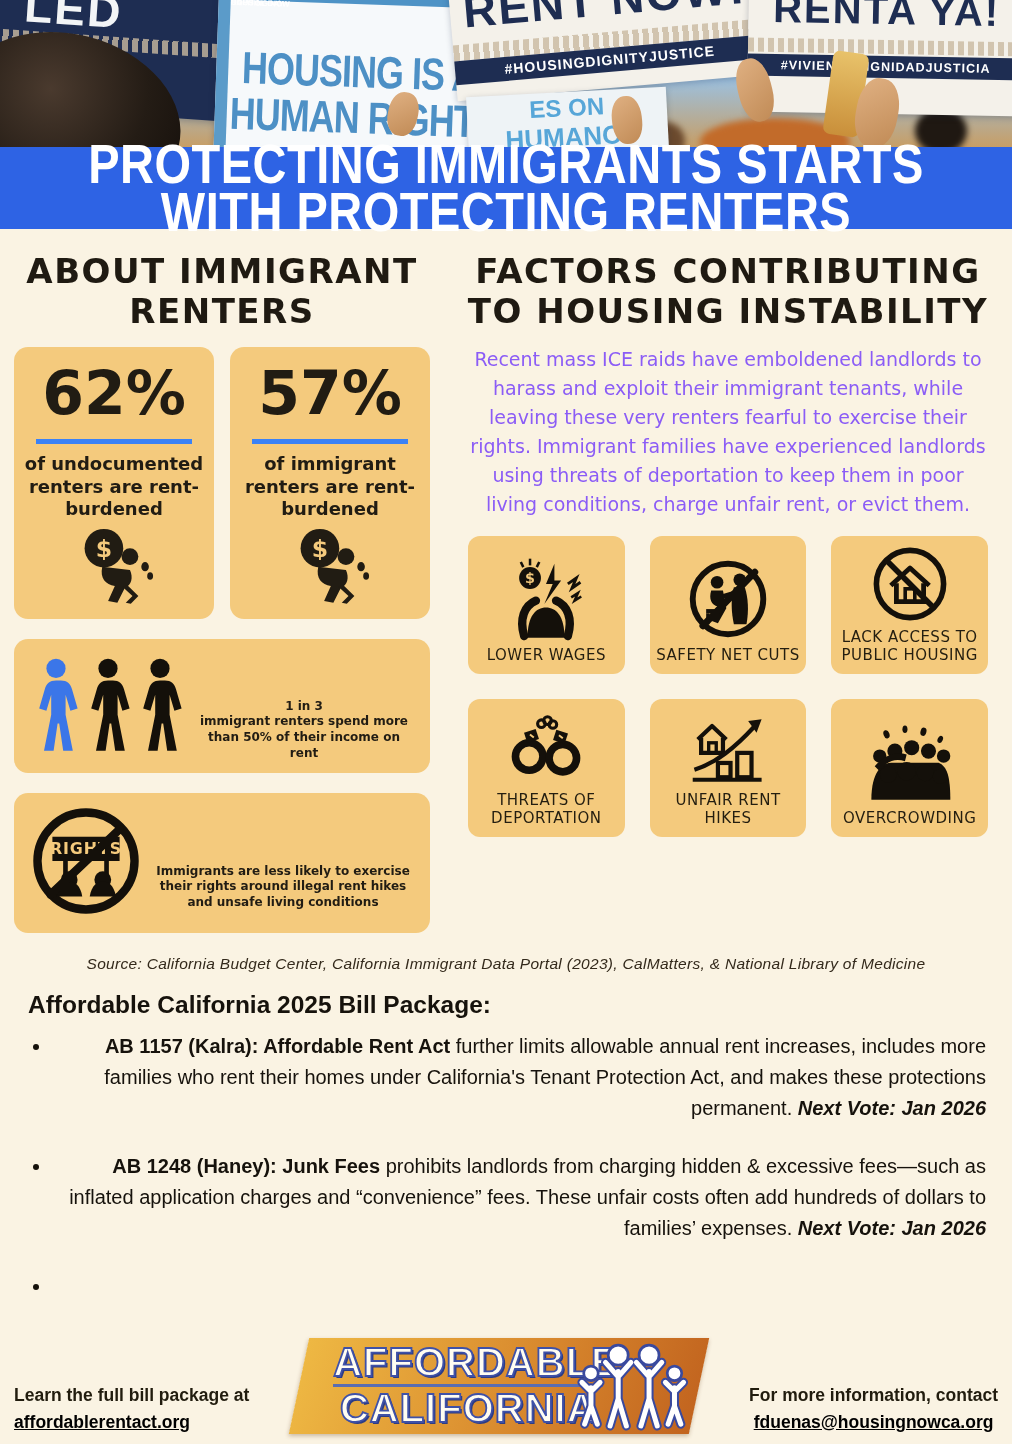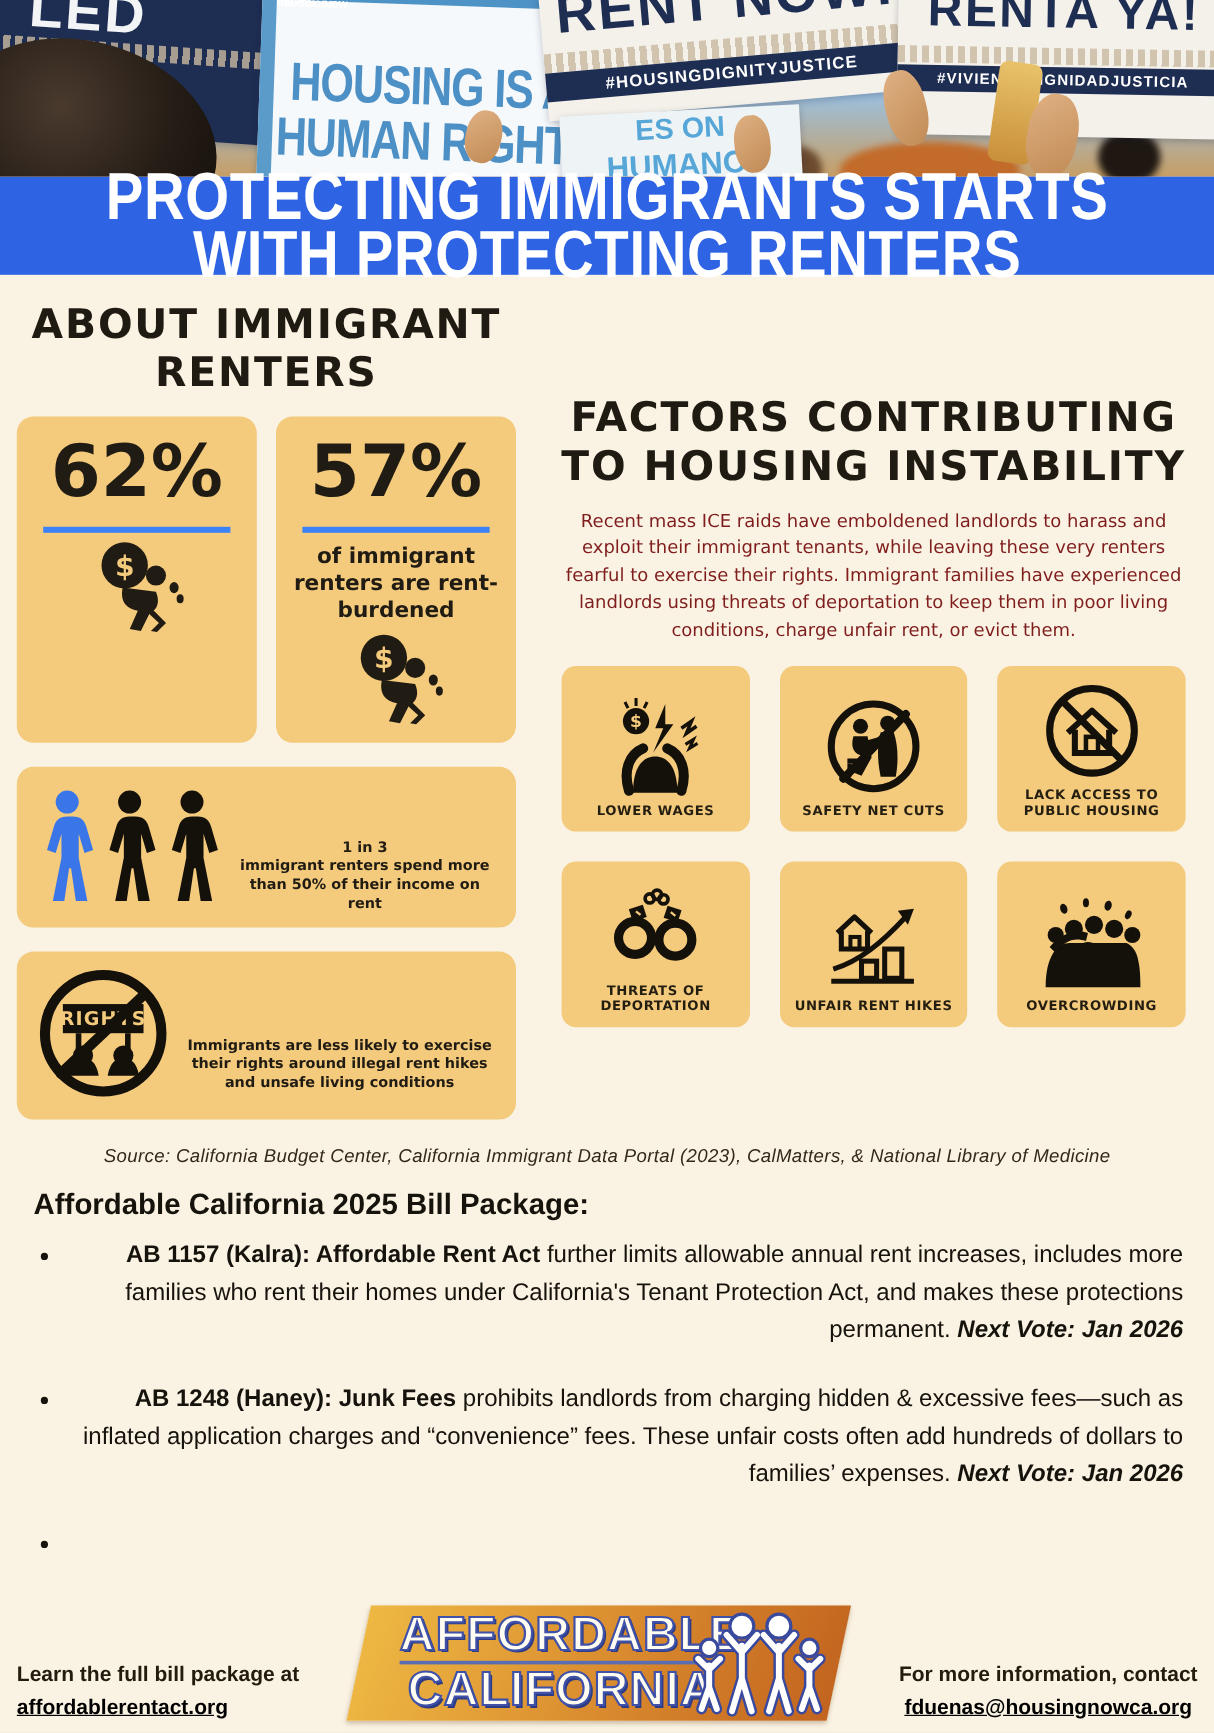--- a/index.html
+++ b/index.html
@@ -23,43 +23,43 @@
   .hashtag-band{background:#1e2d52;color:#fff;font-family:"Liberation Sans",sans-serif;font-weight:bold;
                 text-align:center;letter-spacing:1px;}
   .hand{background:linear-gradient(145deg,#e0b183,#c08a55);border-radius:45%;}
 
   
   .banner{height:82px;background:#2e63e4;display:flex;flex-direction:column;align-items:center;justify-content:center;}
   .banner span{display:inline-block;color:#fff;font-family:"Liberation Sans",sans-serif;font-weight:bold;
                font-size:47px;line-height:1.02;letter-spacing:.5px;transform:scaleY(1.18);}
 
   
-  .columns{display:flex;gap:28px;padding:20px 14px 0 14px;align-items:center;}
+  .columns{display:flex;gap:28px;padding:20px 14px 0 14px;}
   .col-left{width:416px;flex:none;}
   .col-right{flex:1;min-width:0;}
   h2{margin:2px 0 0;font-size:34px;line-height:1.18;text-align:center;letter-spacing:1.5px;color:#1f1a12;font-weight:bold;}
 
   .stat-row{display:flex;gap:16px;margin-top:16px;}
   .stat-box{flex:1;background:#f4ca7d;border-radius:14px;text-align:center;padding:16px 8px 8px;}
   .stat-value{display:inline-block;font-size:60px;font-weight:bold;line-height:1;border-bottom:5px solid #3b82f6;padding:0 6px 16px;}
   .stat-label{font-size:18px;font-weight:bold;line-height:1.25;margin-top:9px;}
   .stat-icon svg{width:88px;height:84px;margin-top:2px;}
 
   .wide-box{background:#f4ca7d;border-radius:14px;margin-top:20px;display:flex;align-items:center;
             gap:10px;padding:12px 16px;}
   .wide-text{flex:1;font-size:12px;font-weight:bold;text-align:center;line-height:1.3;margin-top:48px;}
   .trio{display:flex;gap:4px;padding-left:2px;}
   .trio svg{width:48px;height:100px;}
 
-  .para{font-size:15px;line-height:1.52;text-align:center;margin:14px 6px 0;color:#7f1d1d;}
+  .para{font-size:19px;line-height:1.52;text-align:center;margin:14px 6px 0;color:#8b5cf6;}
   .factor-grid{display:grid;grid-template-columns:repeat(3,1fr);gap:25px;margin:18px 10px 0;}
   .factor{background:#f4ca7d;border-radius:12px;height:138px;display:flex;flex-direction:column;
           align-items:center;justify-content:flex-end;padding:8px 5px 10px;box-sizing:border-box;}
   .factor svg{width:84px;height:86px;margin-bottom:4px;}
-  .factor-label{font-size:11px;font-weight:bold;letter-spacing:.5px;text-align:center;line-height:1.2;color:#241e10;}
+  .factor-label{font-size:15px;font-weight:normal;letter-spacing:.5px;text-align:center;line-height:1.2;color:#241e10;}
 
   .source{margin:22px 10px 0;text-align:center;font-style:italic;font-size:15.5px;color:#33291b;
           font-family:"Liberation Sans",sans-serif;letter-spacing:.3px;}
   .quote{width:950px;margin:14px auto 0;text-align:center;font-weight:bold;font-size:30.5px;
          line-height:1.3;color:#2d67e6;}
 
   .bills{padding:18px 26px 0 28px;font-family:"Liberation Sans",sans-serif;color:#16120c;}
   .bills h3{margin:0;font-size:24.5px;font-weight:bold;}
   .bills ul{margin:12px 0 0 24px;padding:0;}
   .bills li{font-size:20px;line-height:1.55;margin-bottom:27px;padding-left:4px;text-align:right;}
@@ -147,20 +147,21 @@
   </div>
 
   <div class="columns">
 
     <section class="col-left">
       <h2>ABOUT IMMIGRANT RENTERS</h2>
 
       <div class="stat-row">
         <div class="stat-box">
           <span class="stat-value">62%</span>
+          <div class="stat-label">of undocumented renters are rent-burdened</div>
           <div class="stat-icon">
             <svg viewBox="0 0 100 100">
                 <g fill="#211c13">
               <circle cx="38" cy="30" r="23"></circle>
               <text x="38" y="40" font-size="28" font-weight="bold" fill="#f4ca7d" text-anchor="middle" font-family="DejaVu Sans">$</text>
               <circle cx="69" cy="40" r="10"></circle>
               <path d="M36 52 C33 66 40 73 51 75 L43 93 L54 95 L63 77 C71 74 73 65 69 56 Z"></path>
               <path d="M60 76 L72 87 L64 95 L70 96 L79 87 L66 74 Z"></path>
               <ellipse cx="87" cy="52" rx="4.5" ry="5.5"></ellipse>
               <ellipse cx="93" cy="63" rx="3.5" ry="4.5"></ellipse>

